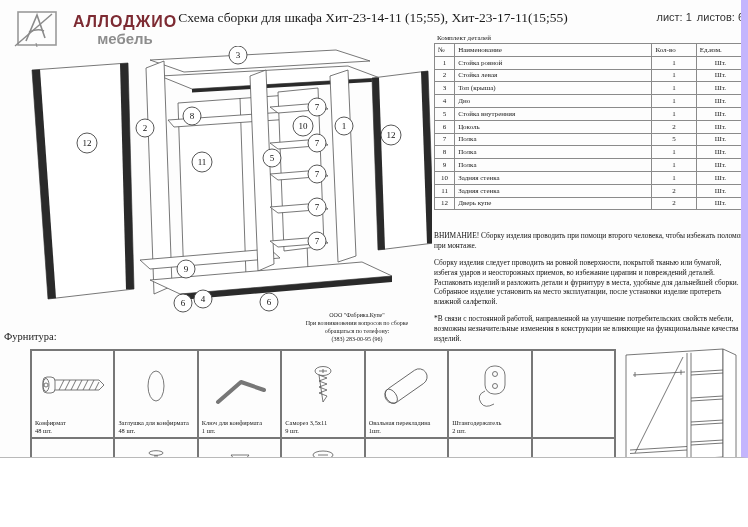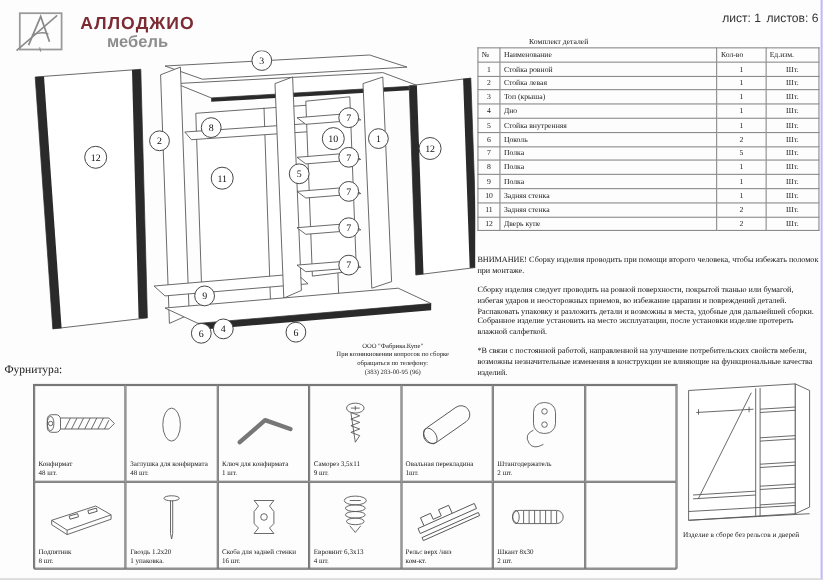--- a/index.html
+++ b/index.html
@@ -1,34 +1,34 @@
 <!DOCTYPE html>
 <html><head>
 <meta charset="utf-8">
 <style>
   * { margin:0; padding:0; box-sizing:border-box; }
   html,body { background:#fff; }
   .page {
-    position:relative; width:748px; height:527px; background:#fdfdfd;
+    position:relative; width:748px; height:458px; background:#fdfdfd;
     font-family:"Liberation Serif", serif; color:#1a1a1a; overflow:hidden;
-    border-right:2px solid #c4b5fd; border-bottom:1px solid #b9b9b9;
+    border-right:7px solid #c4b5fd; border-bottom:1px solid #b9b9b9;
   }
   
   .logo-box { position:absolute; left:14px; top:10px; width:46px; height:38px; }
   .logo-text { position:absolute; left:62px; top:13px; width:126px; text-align:center;
     font-family:"Liberation Sans", sans-serif; }
   .brand { font-size:16px; font-weight:bold; letter-spacing:1px; color:#7d2b33; }
   .brand-sub { font-size:15px; color:#8d8d8d; margin-top:-1px;font-weight:bold; }
   .title { position:absolute; left:178px; top:9px; width:390px; text-align:center;
     font-size:13.5px; line-height:17px; }
   .sheet-info { position:absolute; left:618px; top:11px; width:126px;
     font-family:"Liberation Sans", sans-serif; font-size:11px; color:#333;
     display:flex; gap:5px; justify-content:flex-end; }
   
-  .parts-caption { position:absolute; left:437px; top:34px; font-size:7px;margin-left:44px; }
+  .parts-caption { position:absolute; left:437px; top:34px; font-size:7px; }
   table.parts { position:absolute; left:434px; top:43px; width:311px;
     border-collapse:collapse; font-size:7px; border:1px solid #555; }
   table.parts th, table.parts td { border:0.5px solid #8a8a8a; padding:1px 3px;
     height:12.8px; font-weight:normal; }
   table.parts th { text-align:left; }
   .c-num { width:20px; text-align:center; }
   .c-name { width:196px; text-align:left; }
   .c-qty { width:44px; text-align:center; }
   .c-unit { width:48px; text-align:center; }
   
@@ -71,20 +71,21 @@
       <path d="M1,36 L38,4" fill="none" stroke="#8a8a8a" stroke-width="1.4"></path>
       <path d="M22,33 L23,37" fill="none" stroke="#8a8a8a" stroke-width="1"></path>
     </svg>
   </div>
   <div class="logo-text">
     <div class="brand">АЛЛОДЖИО</div>
     <div class="brand-sub">мебель</div>
   </div>
 
   <div class="title">
+    <div>Схема сборки для шкафа Хит-23-14-11 (15;55), Хит-23-17-11(15;55)</div>
   </div>
 
   <div class="sheet-info">
     <span>лист: 1</span>
     <span>листов: 6</span>
   </div>
 
   <div class="parts-caption">Комплект деталей</div>
   <table class="parts">
     <thead>
@@ -168,21 +169,21 @@
           <td class="c-qty">2</td>
           <td class="c-unit">Шт.</td>
         </tr>
     </tbody>
   </table>
 
   <div class="notes">
     <div>ВНИМАНИЕ! Сборку изделия проводить при помощи второго человека, чтобы избежать поломок при монтаже.</div>
     <div class="gap"></div>
     <div>Сборку изделия следует проводить на ровной поверхности, покрытой тканью или бумагой, избегая ударов и неосторожных приемов, во избежание царапин и повреждений деталей.</div>
-    <div>Распаковать упаковку и разложить детали и возможны в места, удобные для дальнейшей сборки.</div>
+    <div>Распаковать изделий и разложить детали и фурнитуру в места, удобные для дальнейшей сборки.</div>
     <div>Собранное изделие установить на место эксплуатации, после установки изделие протереть влажной салфеткой.</div>
     <div class="gap"></div>
     <div>*В связи с постоянной работой, направленной на улучшение потребительских свойств мебели, возможны незначительные изменения в конструкции не влияющие на функциональные качества изделий.</div>
   </div>
 
   <div class="diagram">
     <svg width="414" height="292" viewBox="0 0 414 292">
 
       <polygon class="ln" points="132,14 318,4 352,15 166,26"></polygon>
       <polygon class="ln" points="142,30 330,20 362,32 174,43"></polygon>

